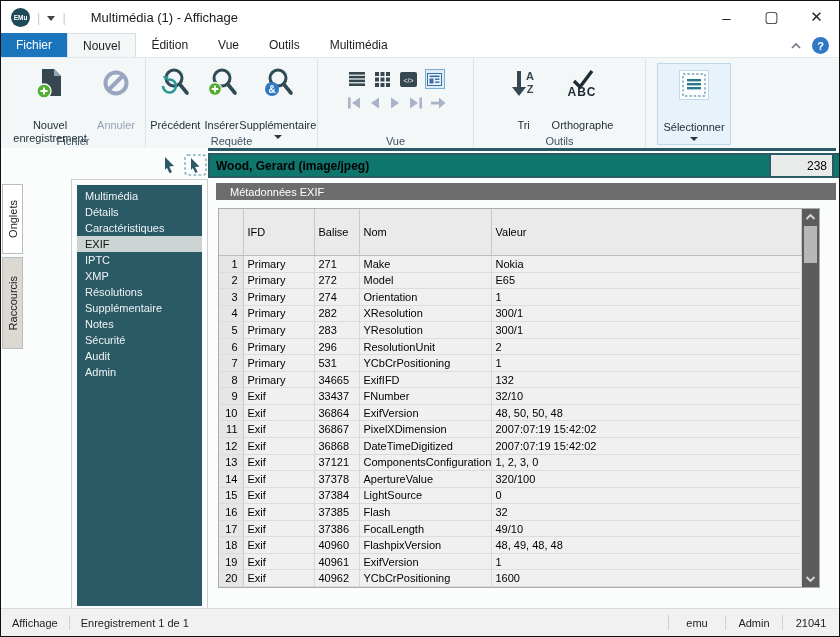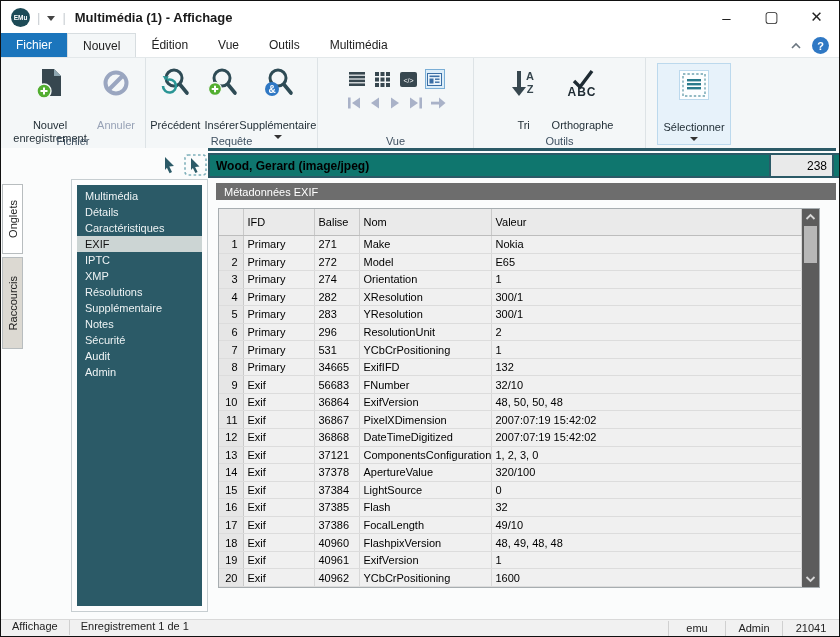--- a/index.html
+++ b/index.html
@@ -4,21 +4,21 @@
 <style>
   html,body{margin:0;padding:0;background:#cfd3d6;font-family:"Liberation Sans","DejaVu Sans",sans-serif;}
   *{box-sizing:border-box;}
   .window{position:relative;width:840px;height:637px;background:#fbfcfc;border:1px solid #111;overflow:hidden;}
 
   
   .titlebar{position:absolute;top:0;left:0;right:0;height:32px;background:#fff;display:flex;align-items:center;}
   .logo{width:19px;height:19px;border-radius:50%;background:#1d4b57;color:#fff;font-size:6.5px;font-weight:bold;display:flex;align-items:center;justify-content:center;margin-left:10px;}
   .tb-sep{color:#c9ced2;margin:0 7px;font-size:13px;}
   .qa-caret{width:0;height:0;border-left:4px solid transparent;border-right:4px solid transparent;border-top:5px solid #444;display:inline-block;margin-top:3px;}
-  .title-text{font-size:13px;color:#1a1a1a;margin-left:2px;font-weight:bold;}
+  .title-text{font-size:13px;color:#1a1a1a;margin-left:18px;}
   .win-controls{margin-left:auto;display:flex;height:32px;}
   .win-btn{width:45px;height:32px;display:flex;align-items:center;justify-content:center;font-size:15px;color:#222;}
 
   
   .tabrow{position:absolute;top:32px;left:0;right:0;height:25px;background:#fff;display:flex;align-items:flex-end;border-bottom:1px solid #e3e8ea;}
   .mtab{height:24px;padding:0 15px;display:flex;align-items:center;font-size:12px;color:#222;}
   .mtab.file{background:#1b75bc;color:#fff;}
   .mtab.active{background:#f4f7f8;border:1px solid #d7dde0;border-bottom:none;}
   .tabrow-right{margin-left:auto;display:flex;align-items:center;gap:9px;padding-right:10px;padding-bottom:3px;}
   .help-circle{width:17px;height:17px;border-radius:50%;background:#2f78c4;color:#fff;font-size:11px;font-weight:bold;display:flex;align-items:center;justify-content:center;}
@@ -51,33 +51,33 @@
   .vtab span{writing-mode:vertical-rl;transform:rotate(180deg);font-size:11px;color:#222;}
   .vtab.inactive{background:#dcd9d2;}
 
   
   .side-container{position:absolute;left:70px;top:178px;width:137px;height:433px;background:#fdfdfd;border:1px solid #c7ced1;padding:5px;}
   .side-panel{width:100%;height:100%;background:#2b5a67;padding-top:3px;}
   .side-item{height:16px;line-height:16px;font-size:11px;color:#eef3f4;padding-left:8px;white-space:nowrap;overflow:hidden;}
   .side-item.selected{background:#ccd5d4;color:#111;}
 
   
-  .panel-title{position:absolute;left:215px;top:182px;width:620px;height:17px;background:#6d6d6d;color:#fff;font-size:11px;display:flex;align-items:center;padding-left:8px;}
+  .panel-title{position:absolute;left:215px;top:182px;width:620px;height:17px;background:#6d6d6d;color:#fff;font-size:11px;display:flex;align-items:center;padding-left:14px;}
   .table-wrap{position:absolute;left:217px;top:207px;width:602px;height:380px;display:flex;border:1px solid #a7adb0;background:#fff;}
   table.exif{border-collapse:collapse;table-layout:fixed;width:585px;font-size:11px;color:#000;}
-  table.exif th{background:#eaeaea;font-weight:normal;text-align:left;padding:7px 4px;border-right:1px solid #c9c9c9;border-bottom:1px solid #bdbdbd;height:17px;}
+  table.exif th{background:#eaeaea;font-weight:normal;text-align:left;padding:17px 4px;border-right:1px solid #c9c9c9;border-bottom:1px solid #bdbdbd;height:17px;}
   table.exif td{background:#f0f0f0;padding:1px 4px;border-right:1px solid #d8d8d8;border-bottom:1px solid #dcdcdc;height:16px;white-space:nowrap;overflow:hidden;}
   table.exif td.rownum{background:#e6e6e6;text-align:right;padding-right:5px;border-right:1px solid #c9c9c9;}
   table.exif th.rownum{background:#eaeaea;}
   .vscroll{width:17px;background:#5c5c5c;position:relative;}
   .vs-arrow{position:absolute;left:0;width:17px;height:14px;display:flex;align-items:center;justify-content:center;}
   .vs-thumb{position:absolute;top:17px;left:2px;width:13px;height:37px;background:#b7b7b7;}
 
   
-  .statusbar{position:absolute;left:0;right:0;bottom:0;height:17px;background:#f1f1f1;border-top:1px solid #d9d9d9;display:flex;align-items:flex-start;font-size:11px;color:#222;}
+  .statusbar{position:absolute;left:0;right:0;bottom:0;height:28px;background:#f1f1f1;border-top:1px solid #d9d9d9;display:flex;align-items:center;font-size:11px;color:#222;}
   .sb-cell{padding:0 11px;}
   .sb-sep{width:1px;height:15px;background:#d0d0d0;}
   .sb-right{margin-left:auto;display:flex;align-items:center;height:100%;}
   .sb-right .sb-cell{min-width:56px;text-align:center;}
 </style>
 </head>
 <body>
 
 <div class="window">
 
@@ -405,21 +405,21 @@
           <tr>
             <td class="rownum">8</td>
             <td>Primary</td>
             <td>34665</td>
             <td>ExifIFD</td>
             <td>132</td>
           </tr>
           <tr>
             <td class="rownum">9</td>
             <td>Exif</td>
-            <td>56683</td>
+            <td>33437</td>
             <td>FNumber</td>
             <td>32/10</td>
           </tr>
           <tr>
             <td class="rownum">10</td>
             <td>Exif</td>
             <td>36864</td>
             <td>ExifVersion</td>
             <td>48, 50, 50, 48</td>
           </tr>

